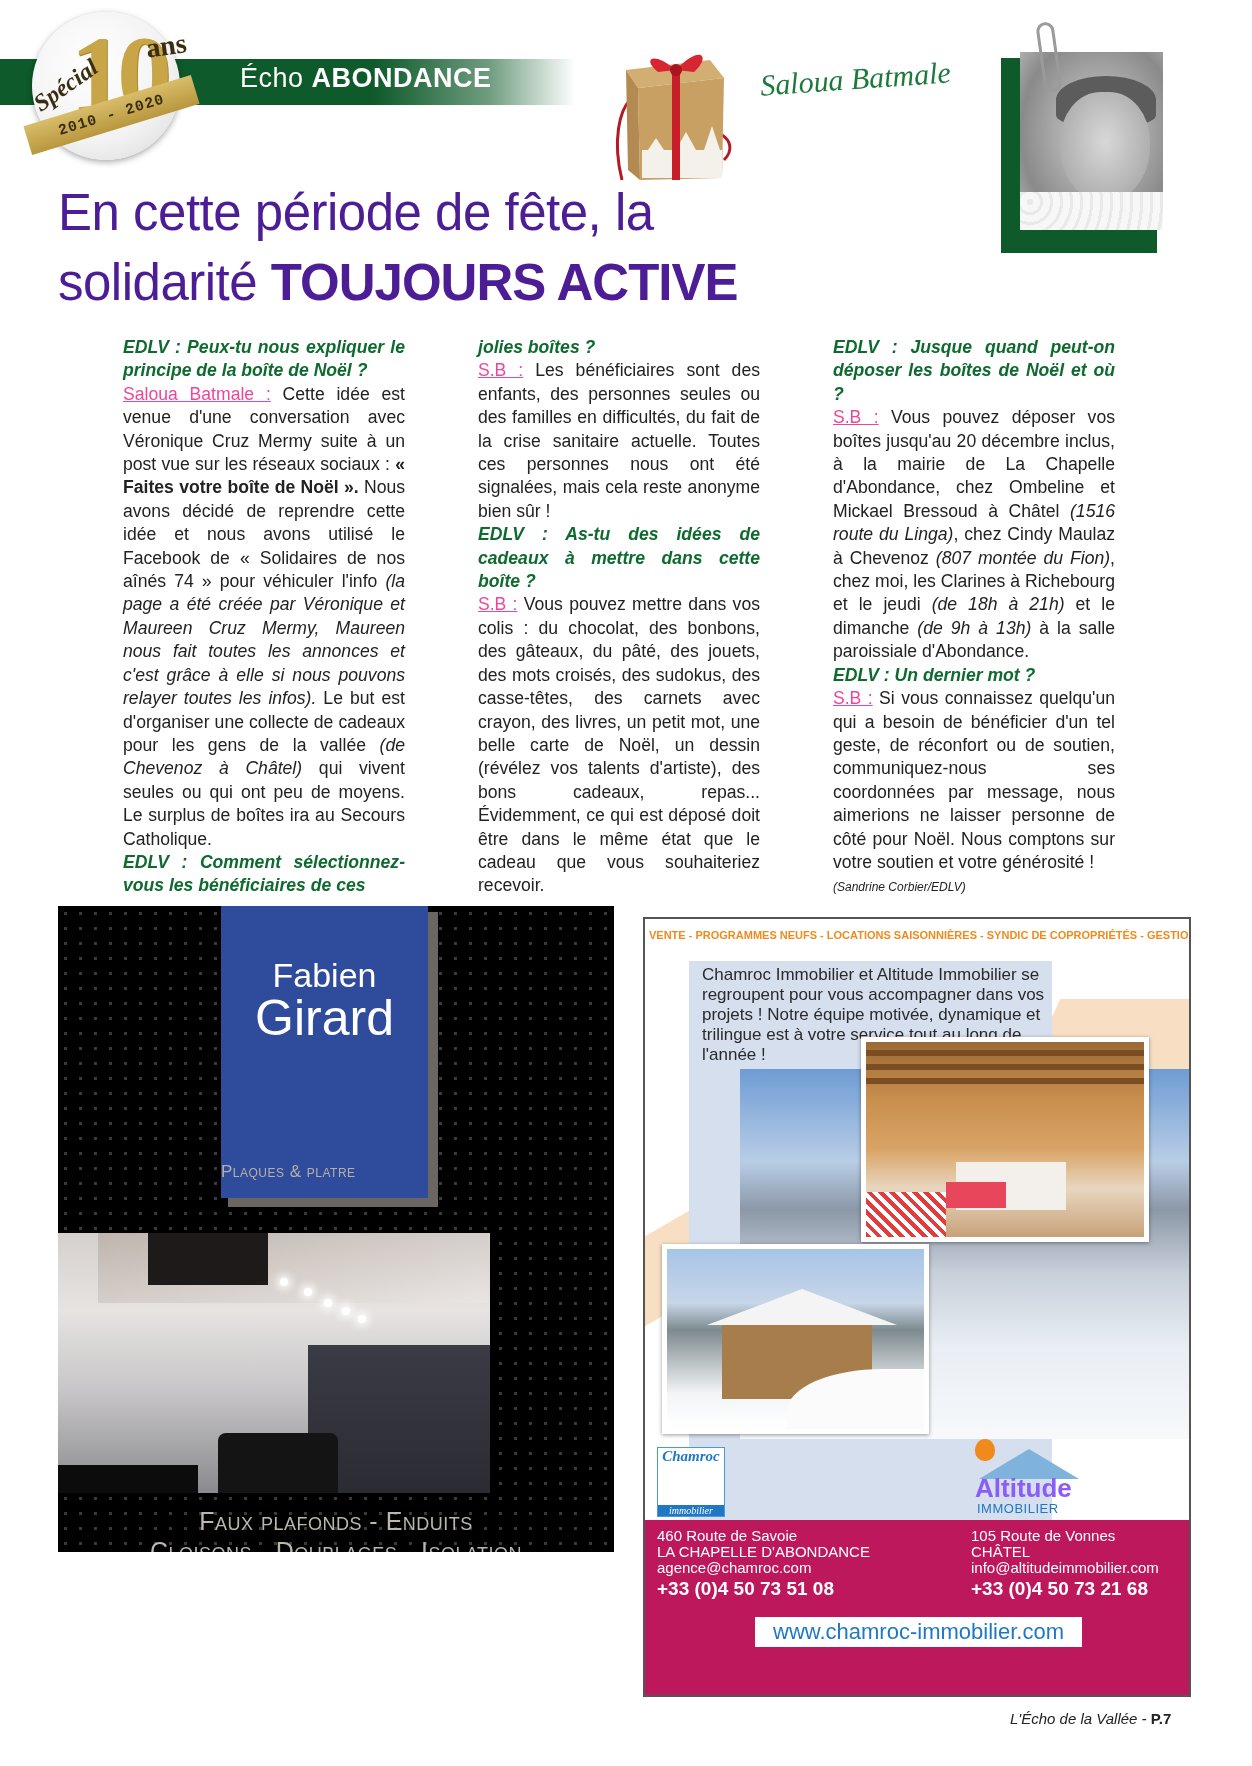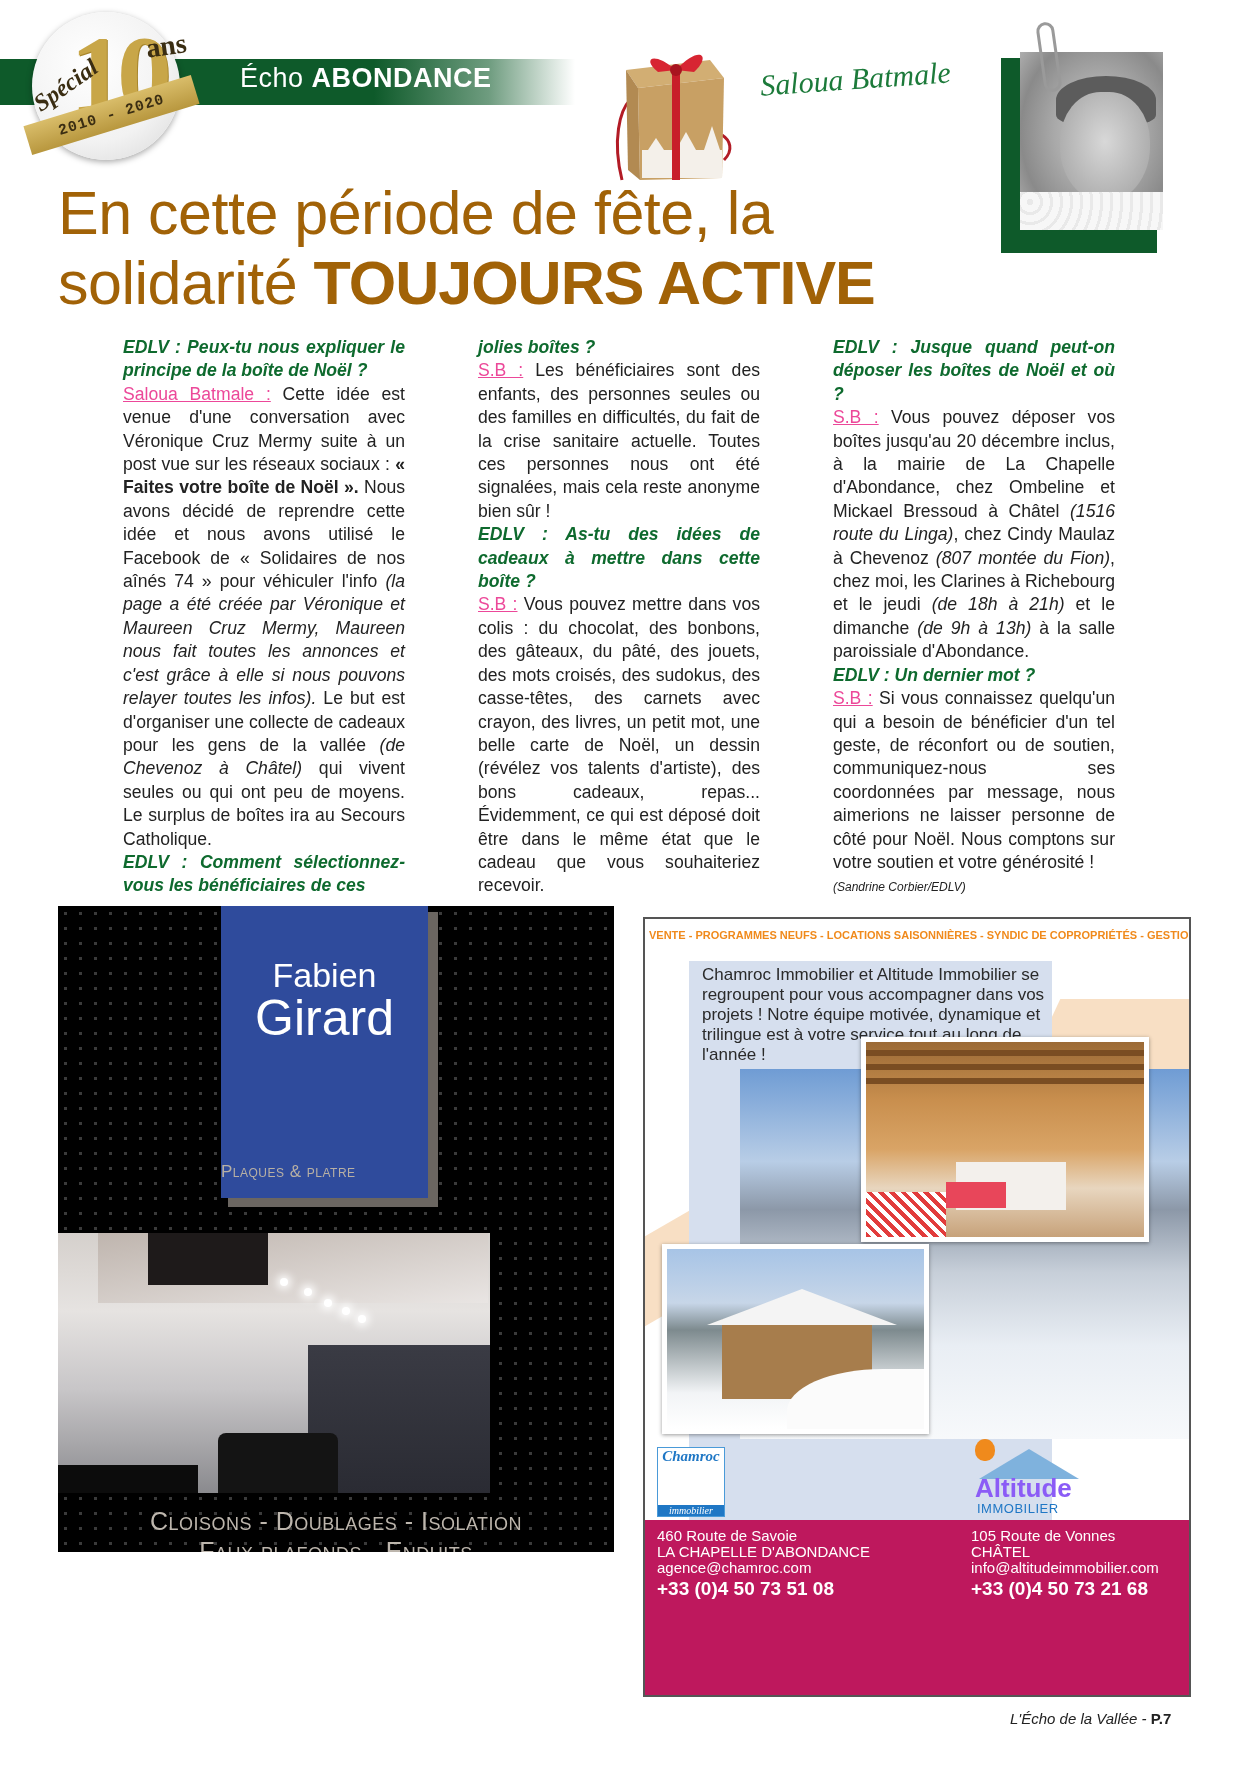--- a/index.html
+++ b/index.html
@@ -73,21 +73,21 @@
     background: repeating-radial-gradient(circle at 10px 10px, #e9e9e9 0 3px, #f7f7f7 3px 10px);
   }
   .paperclip {
     position: absolute; left: 1040px; top: 22px; width: 18px; height: 70px;
     border: 3px solid #9a9a9a; border-radius: 9px; transform: rotate(-8deg);
   }
 
   
   .article-title {
     position: absolute; left: 58px; top: 178px; width: 960px;
-    font-size: 61px; line-height: 70px; color: #a16207; font-weight: normal; letter-spacing: -0.5px;
+    font-size: 51px; line-height: 70px; color: #4c1d95; font-weight: normal; letter-spacing: -0.5px;
   }
   .article-title .strong { font-weight: bold; letter-spacing: -1px; }
 
   
   .col {
     position: absolute; top: 336px; width: 282px;
     font-size: 17.6px; line-height: 23.4px; color: #222; text-align: justify;
   }
   .col-1 { left: 123px; }
   .col-2 { left: 478px; }
@@ -296,22 +296,22 @@
     <div class="gp-wall-dark"></div>
     <div class="gp-light" style="left:222px;top:45px"></div>
     <div class="gp-light" style="left:246px;top:55px"></div>
     <div class="gp-light" style="left:266px;top:66px"></div>
     <div class="gp-light" style="left:284px;top:74px"></div>
     <div class="gp-light" style="left:300px;top:82px"></div>
     <div class="gp-sofa"></div>
     <div class="gp-table"></div>
   </div>
   <div class="girard-services">
+    <div>Faux plafonds - Enduits</div>
     <div>Cloisons - Doublages - Isolation</div>
-    <div>Faux plafonds - Enduits</div>
   </div>
   <div class="girard-address">
     <div>275 chemin de chez Les Girard</div>
     <div>74500 Vinzier</div>
   </div>
   <div class="girard-contact">
     <span class="phone">06 76 18 48 84</span><span> - </span><span>fabien.girard@outlook.com</span>
   </div>
 </div>
 
@@ -352,18 +352,19 @@
       <div>LA CHAPELLE D'ABONDANCE</div>
       <div>agence@chamroc.com</div>
       <span class="phone">+33 (0)4 50 73 51 08</span>
     </div>
     <div class="agency agency-2">
       <div>105 Route de Vonnes</div>
       <div>CHÂTEL</div>
       <div>info@altitudeimmobilier.com</div>
       <span class="phone">+33 (0)4 50 73 21 68</span>
     </div>
+    <div class="chamroc-website">www.chamroc-immobilier.com</div>
   </div>
 </div>
 
 <div class="page-footer">
   <span>L'Écho de la Vallée - </span><span class="pnum">P.7</span>
 </div>
 
 </body></html>

